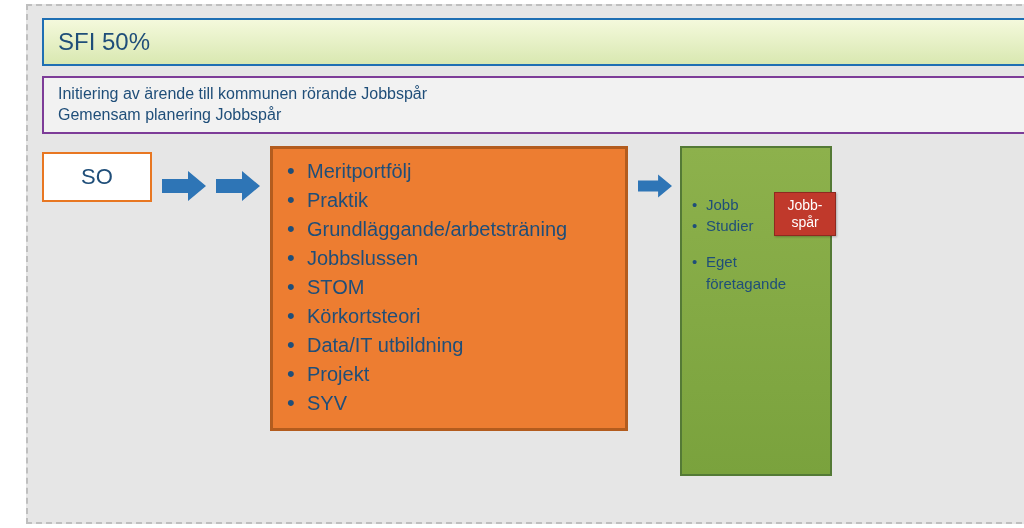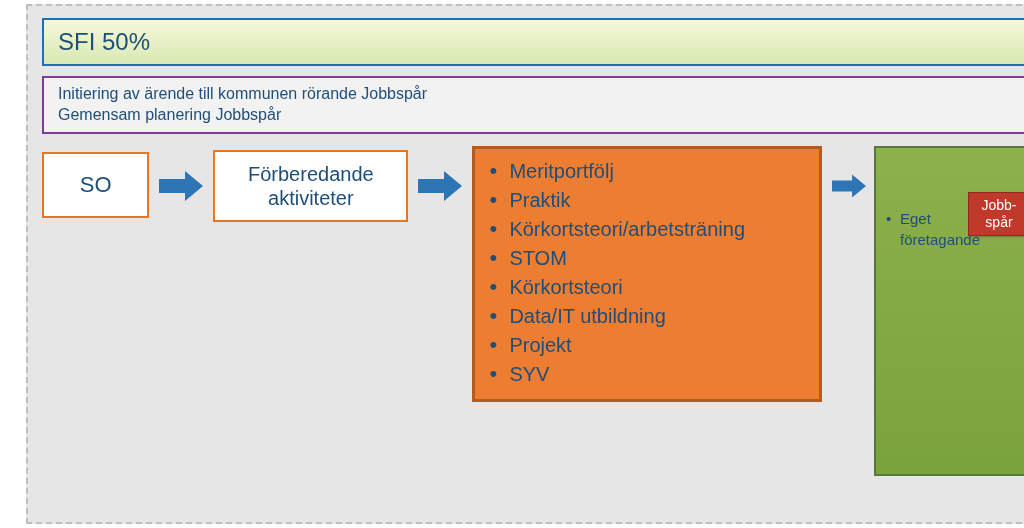--- a/index.html
+++ b/index.html
@@ -36,21 +36,21 @@
   }
   .flow-row {
     display: flex;
     align-items: flex-start;
     gap: 10px;
   }
   .so-box {
     border: 2px solid #e87722;
     background: #fff;
     width: 110px;
-    height: 66px;
+    height: 50px;
     display: flex;
     align-items: center;
     justify-content: center;
     color: #1f4e79;
     font-size: 22px;
     margin-top: 6px;
   }
   .prep-box {
     border: 2px solid #e87722;
     background: #fff;
@@ -177,51 +177,53 @@
     <div class="so-box">
       <span>SO</span>
     </div>
 
     <div class="arrow-col">
       <svg class="arrow-icon" viewBox="0 0 44 30">
         <polygon points="0,8 26,8 26,0 44,15 26,30 26,22 0,22"></polygon>
       </svg>
     </div>
 
-    <div class="prep-box">
-      <span>Förberedande aktiviteter</span>
-    </div>
 
     <div class="arrow-col">
       <svg class="arrow-icon" viewBox="0 0 44 30">
         <polygon points="0,8 26,8 26,0 44,15 26,30 26,22 0,22"></polygon>
       </svg>
     </div>
 
     <div class="activities-box">
       <ul>
         <li>Meritportfölj</li>
         <li>Praktik</li>
-        <li>Körkortsteori/arbetsträning</li>
+        <li>Grundläggande/arbetsträning</li>
+        <li>Jobbslussen</li>
         <li>STOM</li>
         <li>Körkortsteori</li>
         <li>Data/IT utbildning</li>
         <li>Projekt</li>
         <li>SYV</li>
       </ul>
     </div>
 
     <div class="outcomes-wrap">
       <div class="outcomes-arrow-col">
         <svg class="arrow-icon" style="width:34px;height:24px" viewBox="0 0 44 30">
           <polygon points="0,8 26,8 26,0 44,15 26,30 26,22 0,22"></polygon>
         </svg>
       </div>
 
       <div class="outcomes-box">
+        <ul>
+          <li>Jobb</li>
+          <li>Studier</li>
+        </ul>
         <div class="outcomes-gap"></div>
         <ul>
           <li>Eget företagande</li>
         </ul>
         <div class="badge">
           <span>Jobb-spår</span>
         </div>
       </div>
     </div>
 

